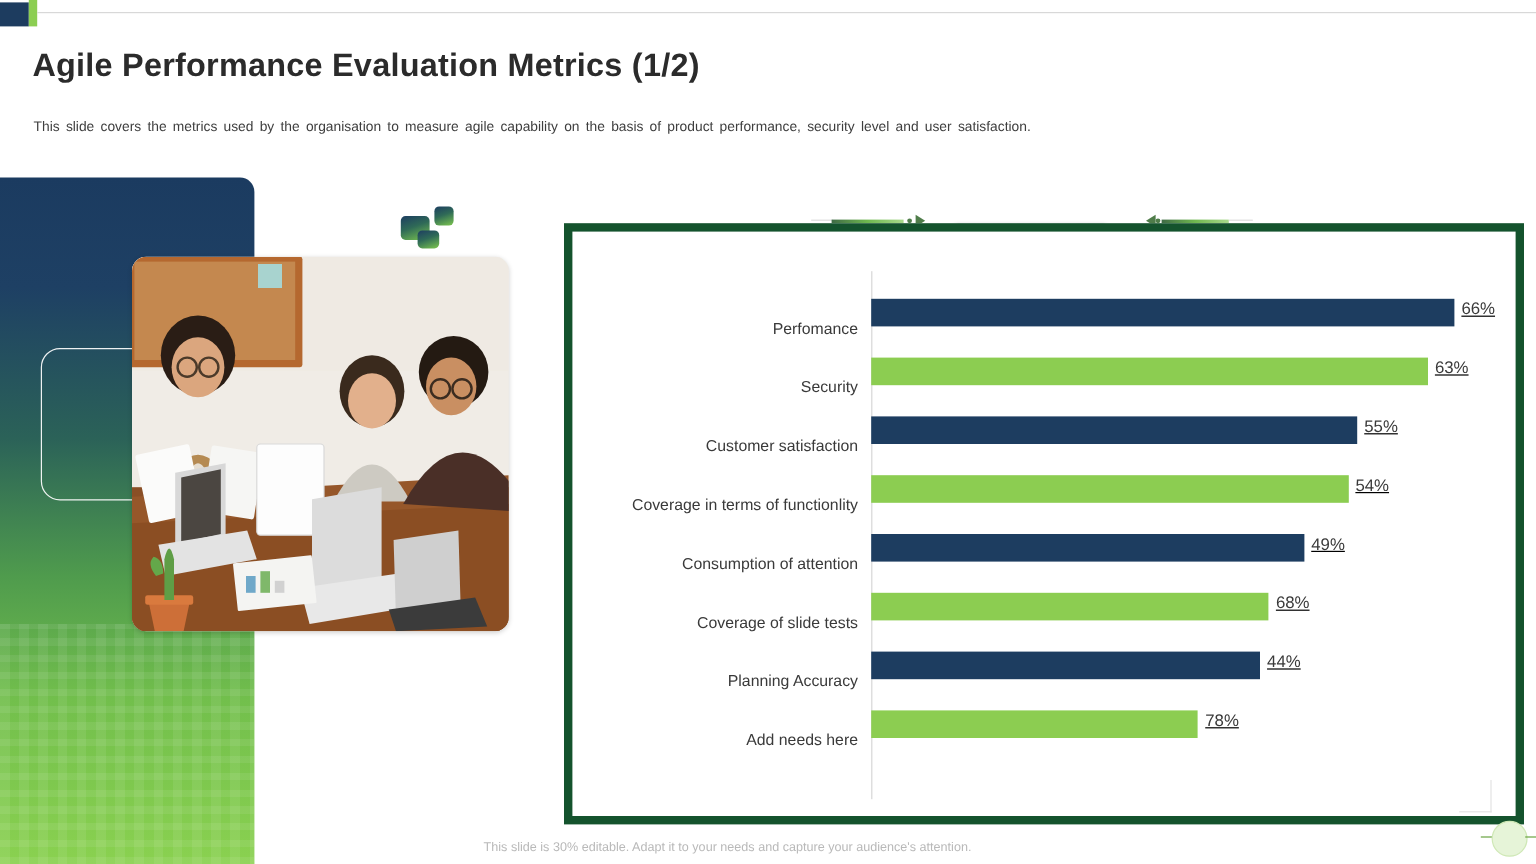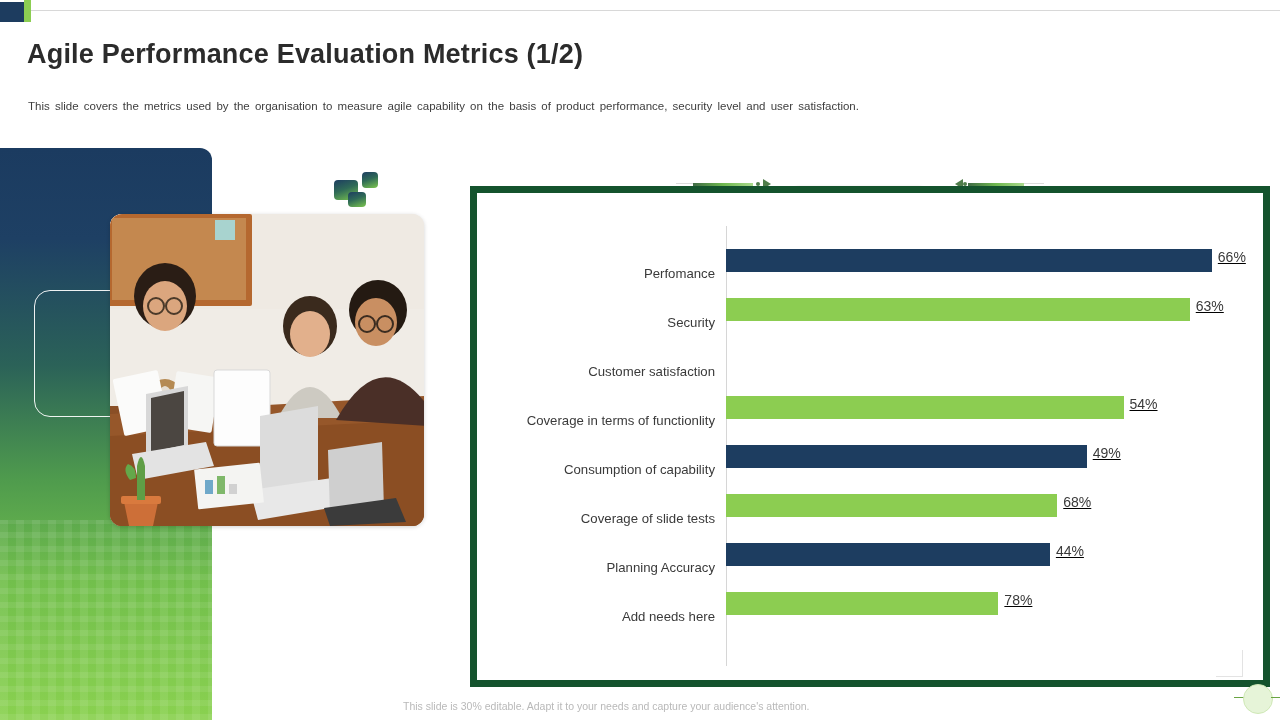--- a/index.html
+++ b/index.html
@@ -221,30 +221,34 @@
         </div>
         <div class="row">
           <div class="lbl">Security</div>
           <div class="barwrap">
             <div class="bar green" style="width: 463.75px;"></div>
             <div class="val">63%</div>
           </div>
         </div>
         <div class="row">
           <div class="lbl">Customer satisfaction</div>
+          <div class="barwrap">
+            <div class="bar navy" style="width: 404.861px;"></div>
+            <div class="val">55%</div>
+          </div>
         </div>
         <div class="row">
           <div class="lbl">Coverage in terms of functionlity</div>
           <div class="barwrap">
             <div class="bar green" style="width: 397.5px;"></div>
             <div class="val">54%</div>
           </div>
         </div>
         <div class="row">
-          <div class="lbl">Consumption of capability</div>
+          <div class="lbl">Consumption of attention</div>
           <div class="barwrap">
             <div class="bar navy" style="width: 360.694px;"></div>
             <div class="val">49%</div>
           </div>
         </div>
         <div class="row">
           <div class="lbl">Coverage of slide tests</div>
           <div class="barwrap">
             <div class="bar green" style="width: 331.25px;"></div>
             <div class="val">68%</div>

